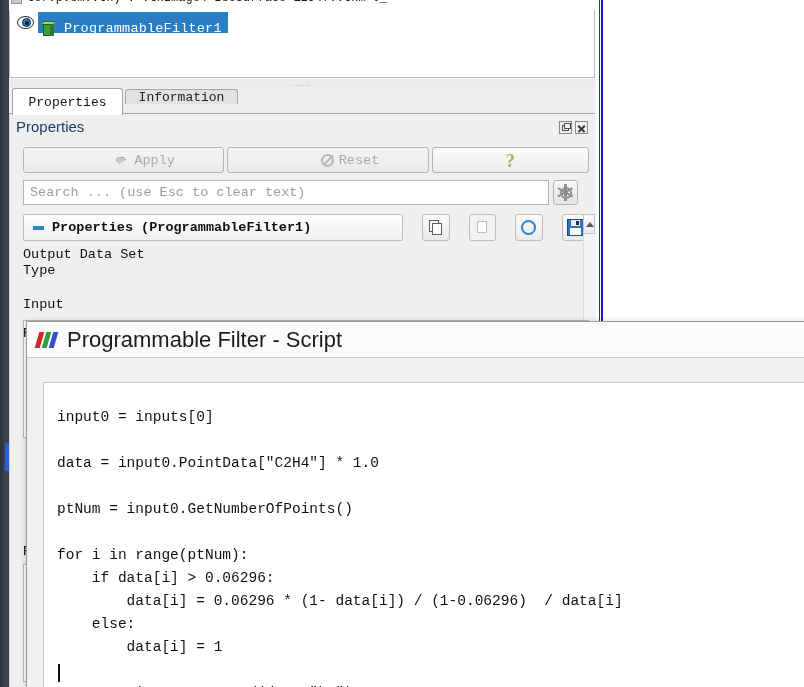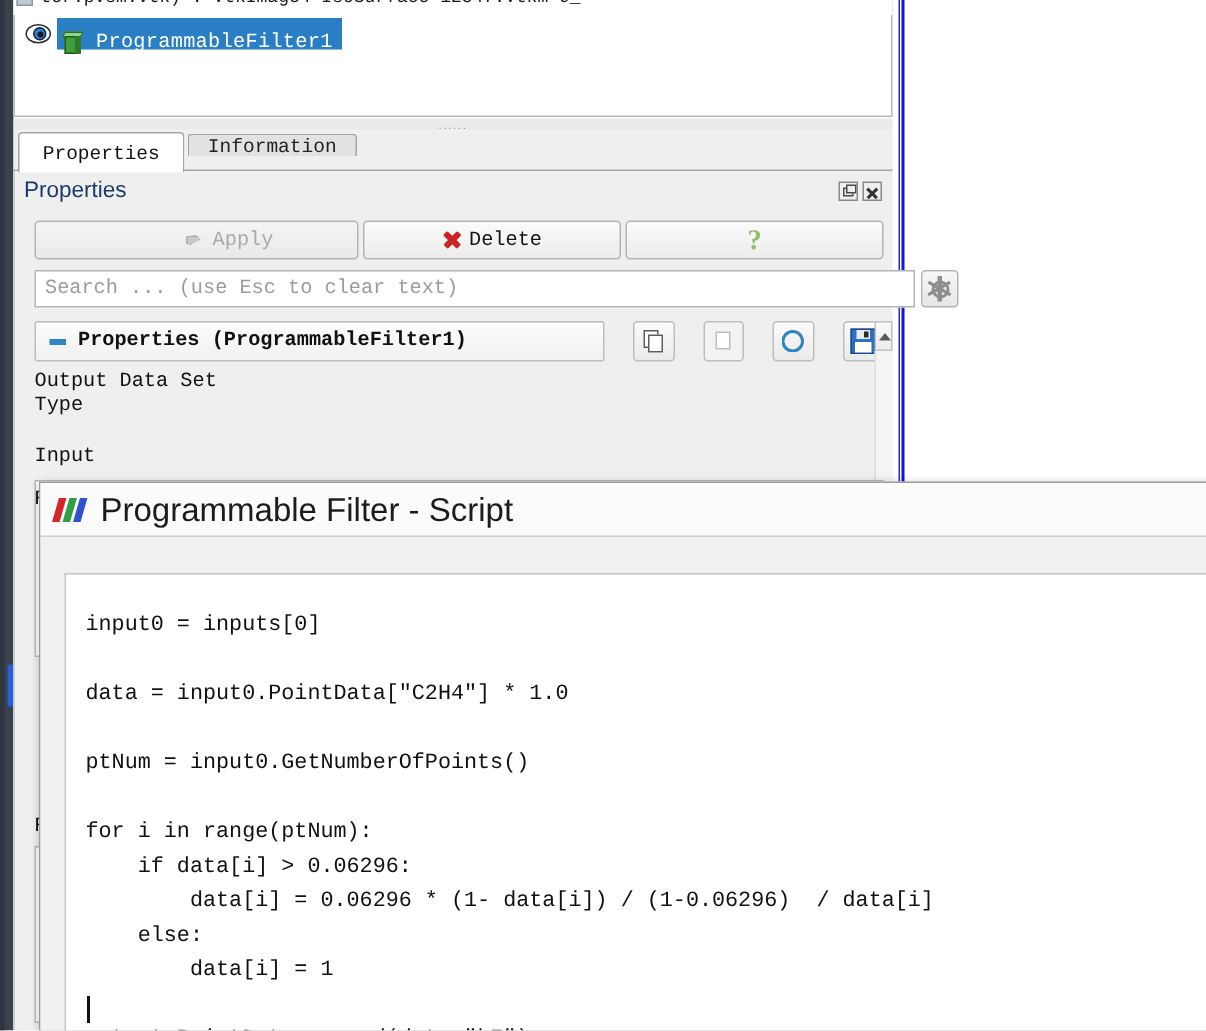--- a/index.html
+++ b/index.html
@@ -182,21 +182,21 @@
   }
   .ic-delete .d1 { transform: rotate(45deg); }
   .ic-delete .d2 { transform: rotate(-45deg); }
   .ic-help {
     font-family: "Liberation Serif", serif; font-size: 19px; color: #8fbf6a;
     line-height: 1; font-weight: bold;
   }
 
   
   .search-row {
-    position: absolute; left: 13px; top: 66px; width: 616px; height: 25px;
+    position: absolute; left: 13px; top: 66px; width: 555px; height: 25px;
     display: flex; gap: 4px;
   }
   .search-input {
     flex: 1; border: 1px solid #b4b4b4; background: #ffffff;
     display: flex; align-items: center; padding: 0 6px;
     font-family: "Liberation Mono", monospace; font-size: 13.5px; color: #9c9c9c;
   }
   .gear-btn {
     width: 25px; border: 1px solid #b4b4b4; border-radius: 3px;
     background: linear-gradient(#f7f7f7, #e6e6e6);
@@ -460,26 +460,23 @@
       </div>
     </div>
 
     <div class="toolbar">
       <div class="tb-btn disabled">
         <span class="ic-apply">
             <span class="blade"></span>
           </span>
         <span>Apply</span>
       </div>
-      <div class="tb-btn">
-        <span class="ic-delete">
-            <span class="d1"></span>
-            <span class="d2"></span>
-          </span>
-        <span>Delete</span>
+      <div class="tb-btn disabled">
+        <span class="ic-reset"></span>
+        <span>Reset</span>
       </div>
       <div class="tb-btn">
         <span class="ic-help">?</span>
       </div>
     </div>
 
     <div class="search-row">
       <div class="search-input">
         <span>Search ... (use Esc to clear text)</span>
       </div>

